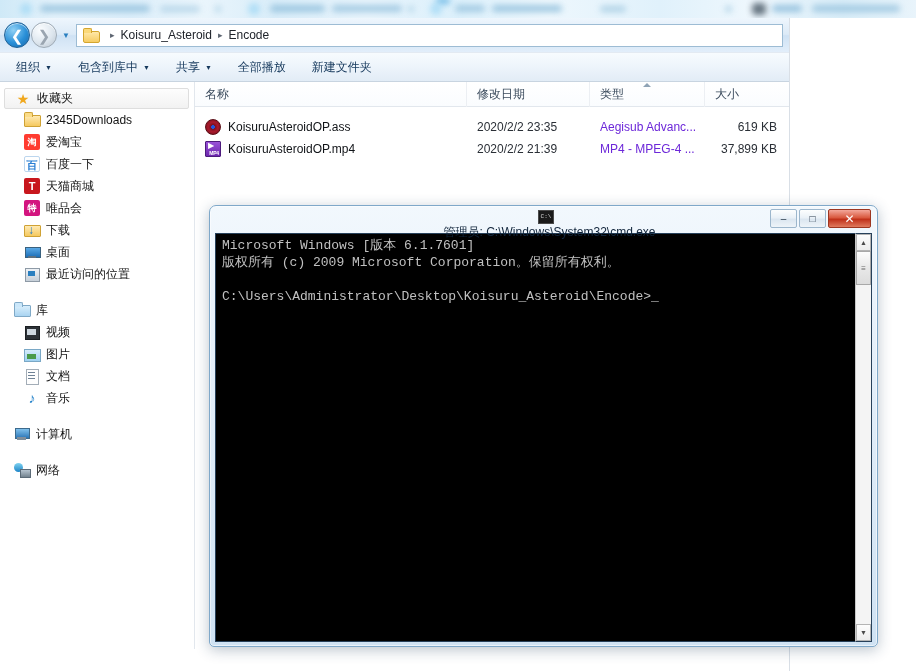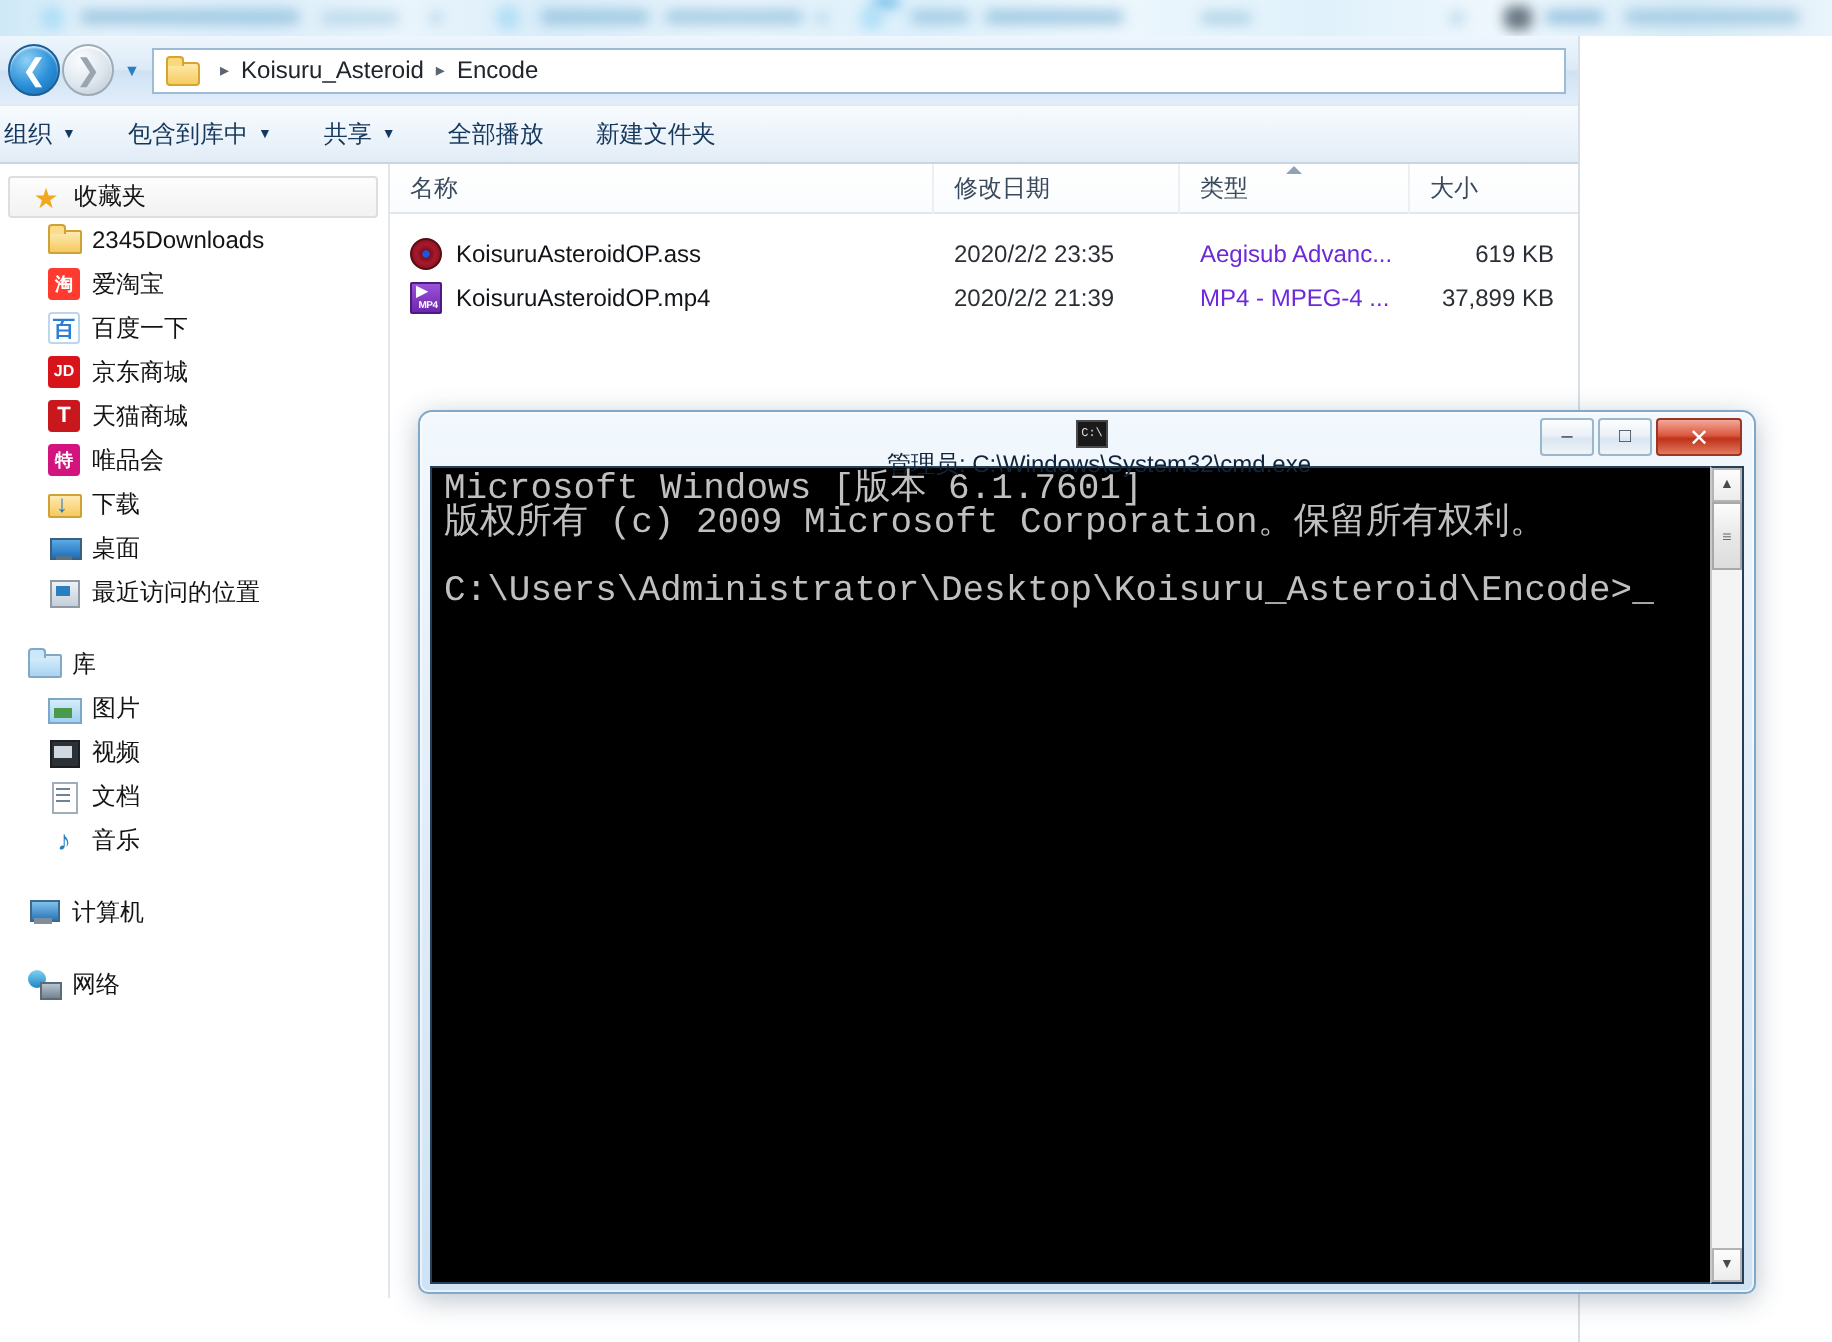--- a/index.html
+++ b/index.html
@@ -88,21 +88,21 @@
     border-bottom: 1px solid #ffffff;
   }
   #menubar .menu-item { margin-right: 20px; white-space: nowrap; }
 
   
   #toolbar {
     height: 30px;
     background: linear-gradient(180deg,#f7fbfe 0%, #edf4fb 50%, #e2ecf6 100%);
     border-top: 1px solid #e3eaf2;
     border-bottom: 1px solid #c8d4e0;
-    display: flex; align-items: center; padding-left: 2px;
+    display: flex; align-items: center; padding-left: 16px;
     font-size: 12px; color: #15385c;
   }
   #toolbar .tb-item {
     display: flex; align-items: center; margin-right: 26px; white-space: nowrap;
   }
   #toolbar .caret { font-size: 7px; margin-left: 5px; color:#15385c; }
 
   
   #exp-body { display: flex; height: calc(653px - 34px - 22px - 30px); }
 
@@ -217,21 +217,21 @@
   }
   .ctl.close {
     width: 43px;
     background: linear-gradient(180deg,#f3a79a 0%, #d9593f 45%, #c0311a 55%, #e07a5e 100%);
     border: 1px solid #9d3620; color:#ffffff; font-size: 12px; font-weight: bold;
   }
   #cmd-clientwrap { display: flex; height: calc(442px - 4px - 23px - 6px); }
   #cmd-console {
     flex: 1 1 auto; background:#000000; color:#c0c0c0;
     font-family: "Liberation Mono", "DejaVu Sans Mono", monospace;
-    font-size: 18px; line-height: 17px; padding: 3px 4px 16px 6px;
+    font-size: 13px; line-height: 17px; padding: 3px 4px 16px 6px;
     white-space: pre; overflow: hidden; border: 1px solid #26405a;
     border-right: none;
   }
   #cmd-scrollbar {
     width: 17px; flex: 0 0 17px; background:#f0f0f0;
     border: 1px solid #26405a; border-left: 1px solid #c8c8c8;
     display:flex; flex-direction:column; align-items:stretch;
   }
   .sb-btn {
     height: 17px; flex: 0 0 17px;
@@ -323,24 +323,20 @@
       </div>
       <div class="nav-row child">
         <span class="ico sq taobao">淘</span>
         <span class="nav-label">爱淘宝</span>
       </div>
       <div class="nav-row child">
         <span class="ico sq baidu">百</span>
         <span class="nav-label">百度一下</span>
       </div>
       <div class="nav-row child">
-        <span class="ico sq jd">JD</span>
-        <span class="nav-label">京东商城</span>
-      </div>
-      <div class="nav-row child">
         <span class="ico sq tmall">T</span>
         <span class="nav-label">天猫商城</span>
       </div>
       <div class="nav-row child">
         <span class="ico sq vip">特</span>
         <span class="nav-label">唯品会</span>
       </div>
       <div class="nav-row child">
         <span class="ico folder-dl"></span>
         <span class="nav-label">下载</span>
@@ -354,26 +350,26 @@
         <span class="nav-label">最近访问的位置</span>
       </div>
 
       <div class="nav-gap"></div>
 
       <div class="nav-row header-row">
         <span class="ico lib"></span>
         <span class="nav-label">库</span>
       </div>
       <div class="nav-row child">
+        <span class="ico video"></span>
+        <span class="nav-label">视频</span>
+      </div>
+      <div class="nav-row child">
         <span class="ico pics"></span>
         <span class="nav-label">图片</span>
-      </div>
-      <div class="nav-row child">
-        <span class="ico video"></span>
-        <span class="nav-label">视频</span>
       </div>
       <div class="nav-row child">
         <span class="ico docs"></span>
         <span class="nav-label">文档</span>
       </div>
       <div class="nav-row child">
         <span class="ico music">♪</span>
         <span class="nav-label">音乐</span>
       </div>
 

